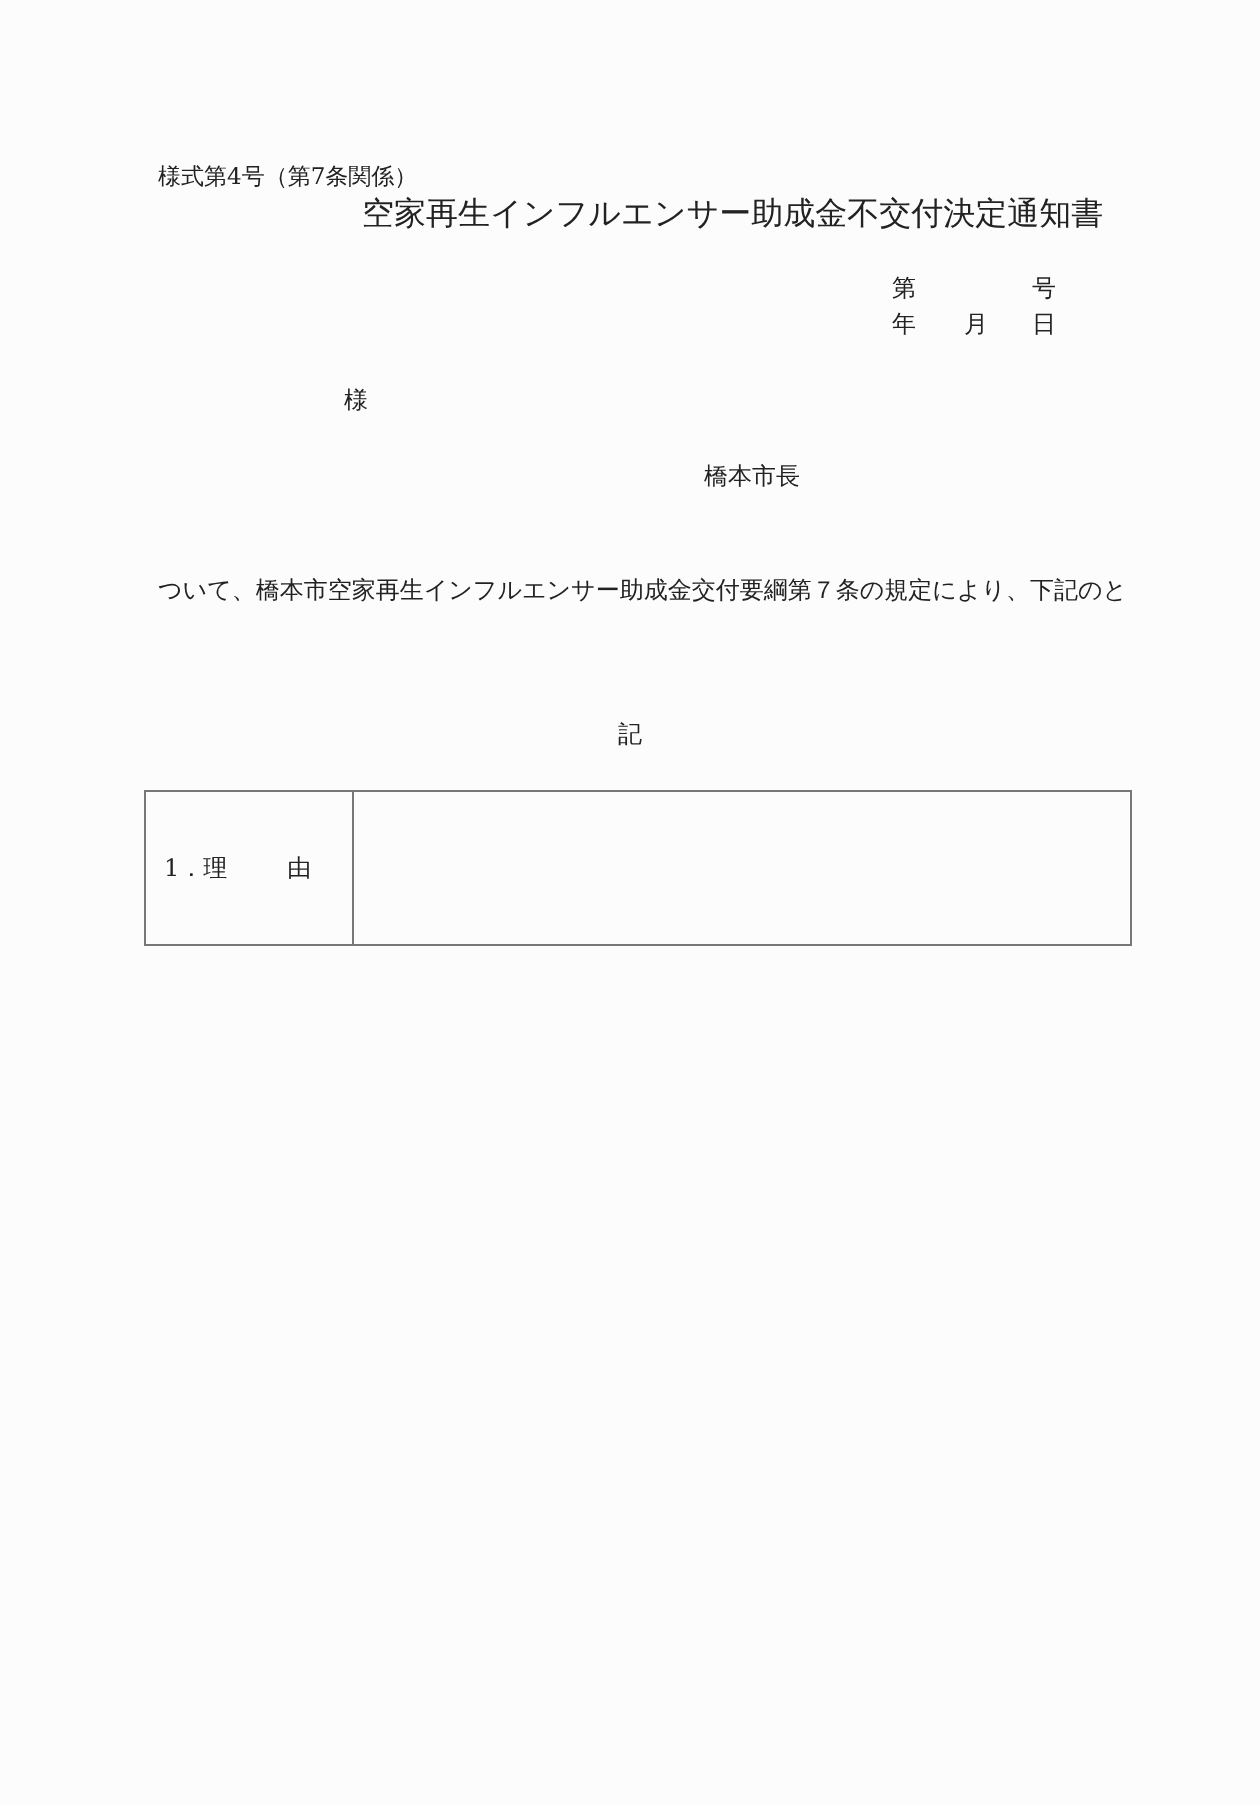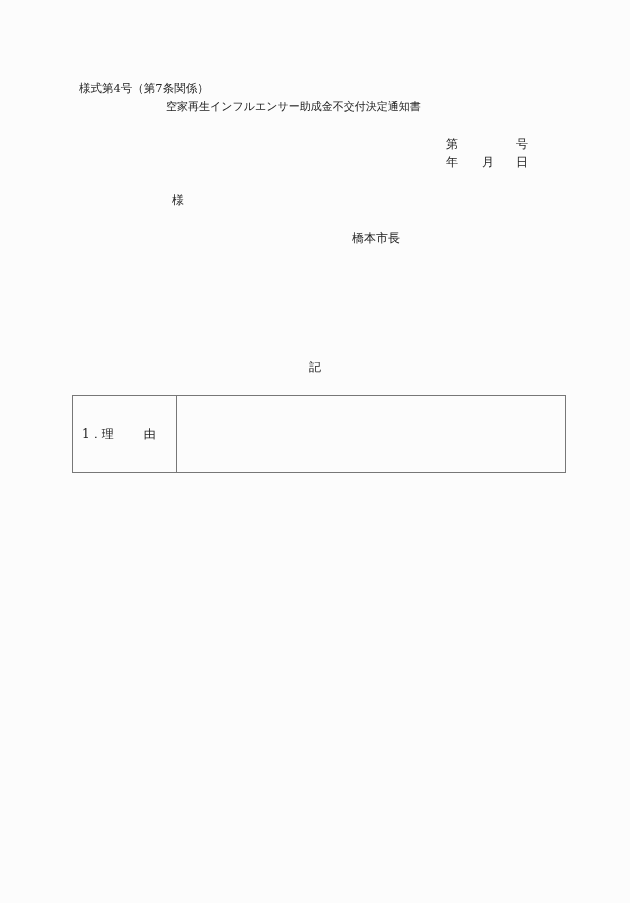--- a/index.html
+++ b/index.html
@@ -7,21 +7,21 @@
     width: 630px; height: 903px;
     background: #fcfcfc;
     position: relative;
     overflow: hidden;
     font-family: "DejaVu Serif", "Liberation Serif", serif;
     color: #222;
     font-size: 12px;
   }
   .abs { position: absolute; white-space: nowrap; line-height: 14px; }
   #form-label { left: 79px; top: 81px; font-size: 11.5px; text-align: right; }
-  #doc-title { left: 166px; top: 100px; font-size: 11px; }
+  #doc-title { left: 181px; top: 100px; font-size: 16px; }
   #num-label { left: 446px; top: 137px; }
   #num-suffix { left: 516px; top: 137px; }
   #date-year { left: 446px; top: 155px; }
   #date-month { left: 482px; top: 155px; }
   #date-day { left: 516px; top: 155px; }
   #recipient { left: 172px; top: 193px; }
   #sender { left: 352px; top: 231px; }
   .body-text { left: 79px; top: 286px; width: 480px; line-height: 19px; white-space: normal; font-size: 12px; }
   .body-text .line { display: block; white-space: nowrap; }
   #ki { left: 309px; top: 360px; }
@@ -45,20 +45,21 @@
 <div class="abs" id="num-suffix">号</div>
 
 <div class="abs" id="date-year">年</div>
 <div class="abs" id="date-month">月</div>
 <div class="abs" id="date-day">日</div>
 
 <div class="abs" id="recipient">様</div>
 <div class="abs" id="sender">橋本市長</div>
 
 <div class="abs body-text">
+  <span class="line">ついて、橋本市空家再生インフルエンサー助成金交付要綱第７条の規定により、下記のと</span>
 </div>
 
 <div class="abs" id="ki">記</div>
 
 <table class="reason">
   <tbody>
       <tr>
     <td class="label-cell">
       <span class="num">1．</span><span>理</span><span class="gap"></span><span>由</span>
     </td>

